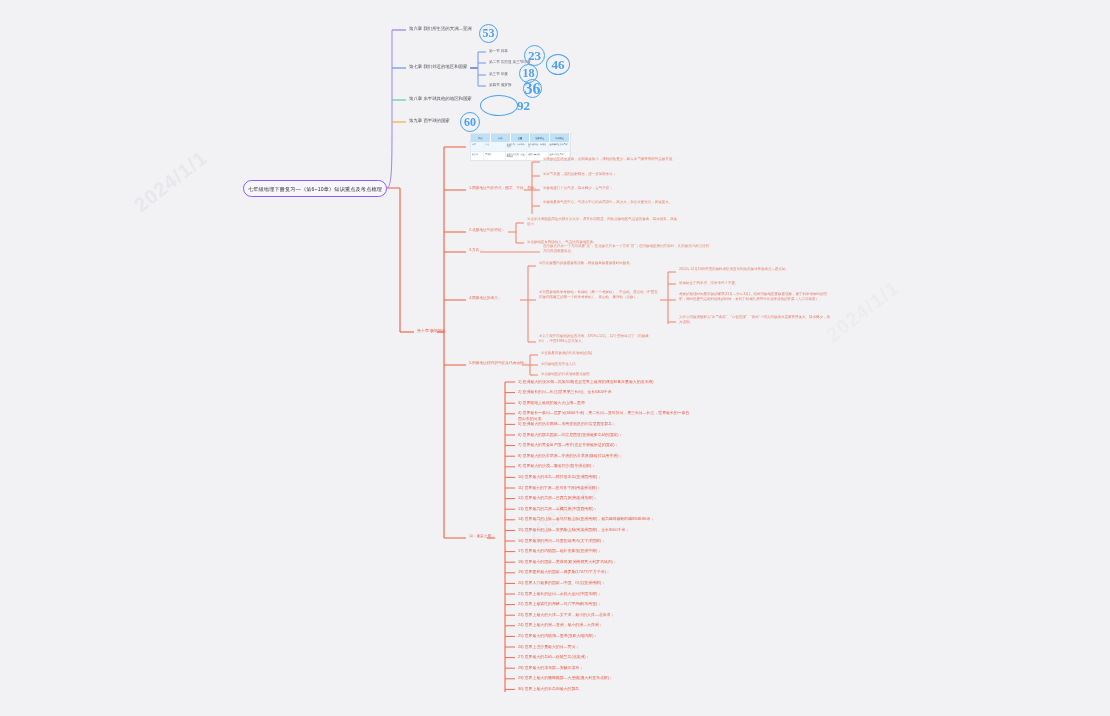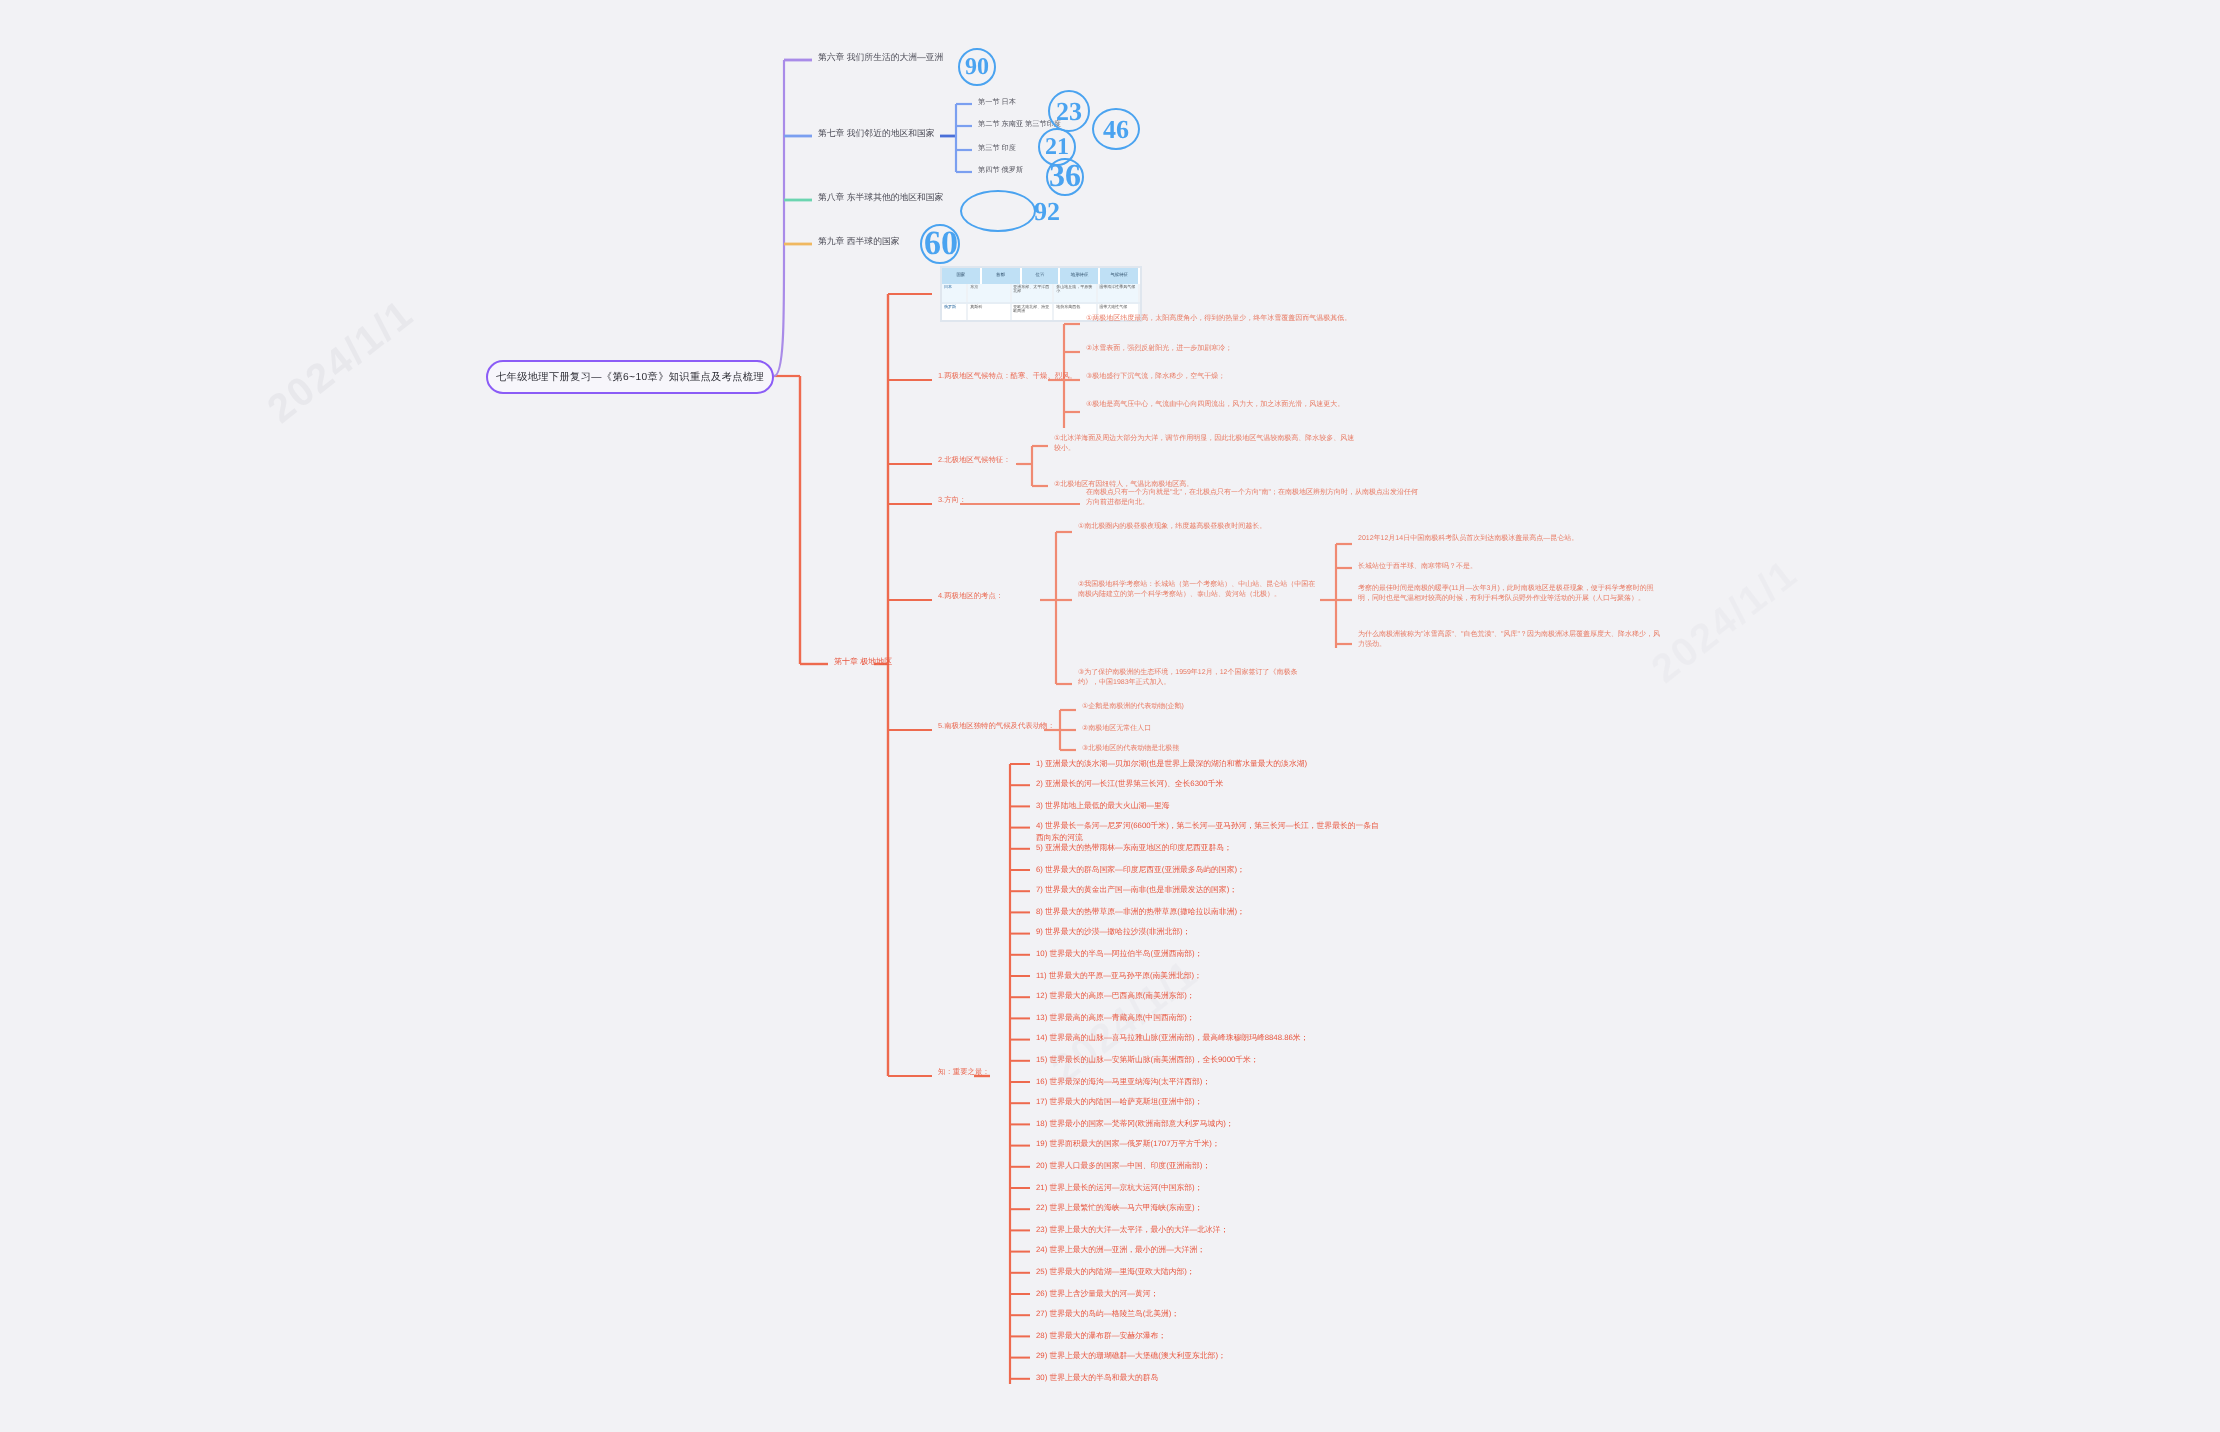--- a/index.html
+++ b/index.html
@@ -226,27 +226,27 @@
   <div class="node t-chap" style="left:409px; top:96px;">第八章 东半球其他的地区和国家</div>
   <div class="node t-chap" style="left:409px; top:118px;">第九章 西半球的国家</div>
   <div class="node t-red" style="left:417px; top:328px;">第十章 极地地区</div>
 
   <div class="node t-sec" style="left:489px; top:49px;">第一节 日本</div>
   <div class="node t-sec" style="left:489px; top:60px;">第二节 东南亚 第三节印度</div>
   <div class="node t-sec" style="left:489px; top:72px;">第三节 印度</div>
   <div class="node t-sec" style="left:489px; top:83px;">第四节 俄罗斯</div>
 
   <div id="badge-layer">
-      <div class="badge" style="left: 479px; top: 24px; width: 19px; height: 19px; line-height: 17px; font-size: 12px;">90</div>
+      <div class="badge" style="left: 479px; top: 24px; width: 19px; height: 19px; line-height: 17px; font-size: 12px;">53</div>
       <div class="badge" style="left: 524px; top: 45px; width: 21px; height: 21px; line-height: 19px; font-size: 13px;">23</div>
       <div class="badge" style="left: 546px; top: 54px; width: 24px; height: 21px; line-height: 19px; font-size: 13px;">46</div>
-      <div class="badge" style="left: 519px; top: 64px; width: 19px; height: 19px; line-height: 17px; font-size: 12px;">21</div>
+      <div class="badge" style="left: 519px; top: 64px; width: 19px; height: 19px; line-height: 17px; font-size: 12px;">18</div>
       <div class="badge" style="left: 523px; top: 79px; width: 19px; height: 19px; line-height: 17px; font-size: 16px;">36</div>
       <div class="badge" style="left: 480px; top: 95px; width: 21px; height: 21px; line-height: 19px; font-size: 13px; padding-left: 36px;">92</div>
-      <div class="badge" style="left: 460px; top: 112px; width: 20px; height: 20px; line-height: 18px; font-size: 17px; text-align: right;">60</div>
+      <div class="badge" style="left: 460px; top: 112px; width: 20px; height: 20px; line-height: 18px; font-size: 12px;">60</div>
     </div>
 
   <div class="mini-table">
     <div class="th-row">
       <span>国家</span>
       <span>首都</span>
       <span>位置</span>
       <span>地形特征</span>
       <span>气候特征</span>
     </div>

